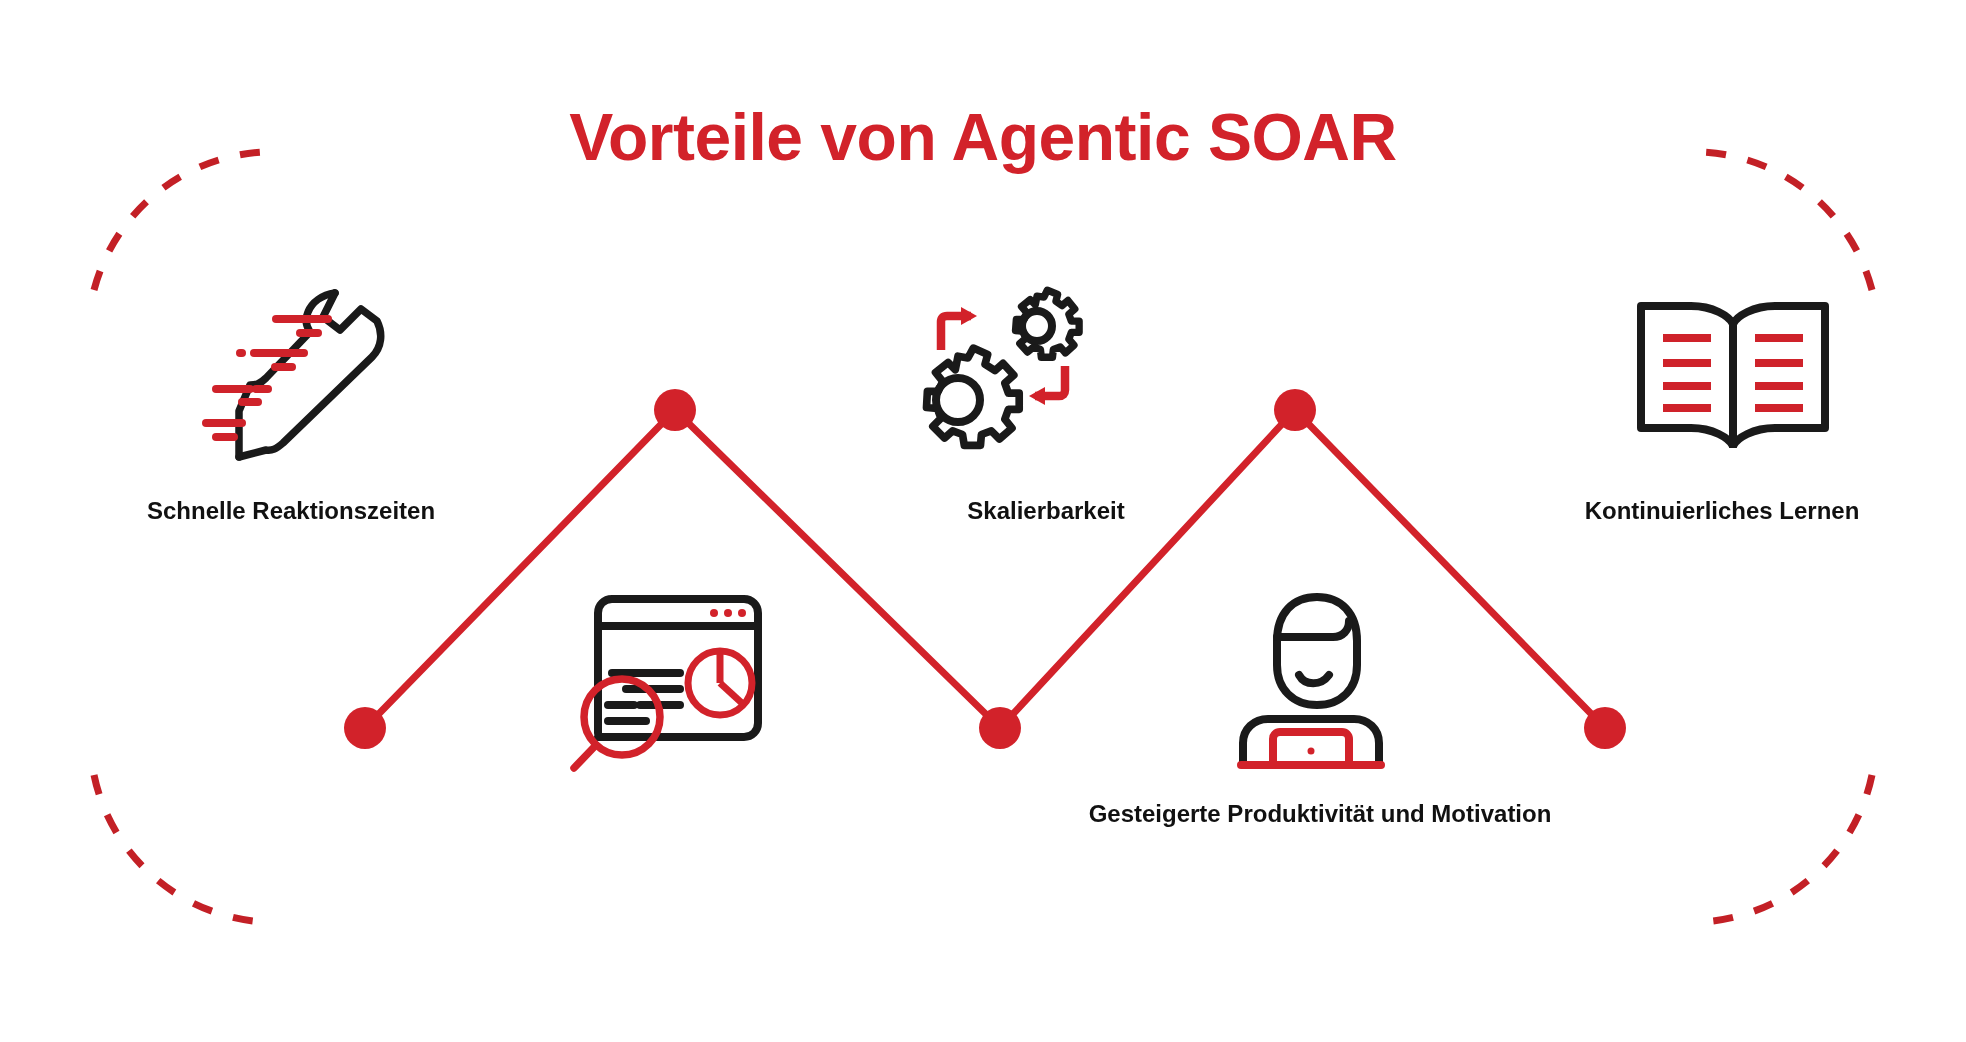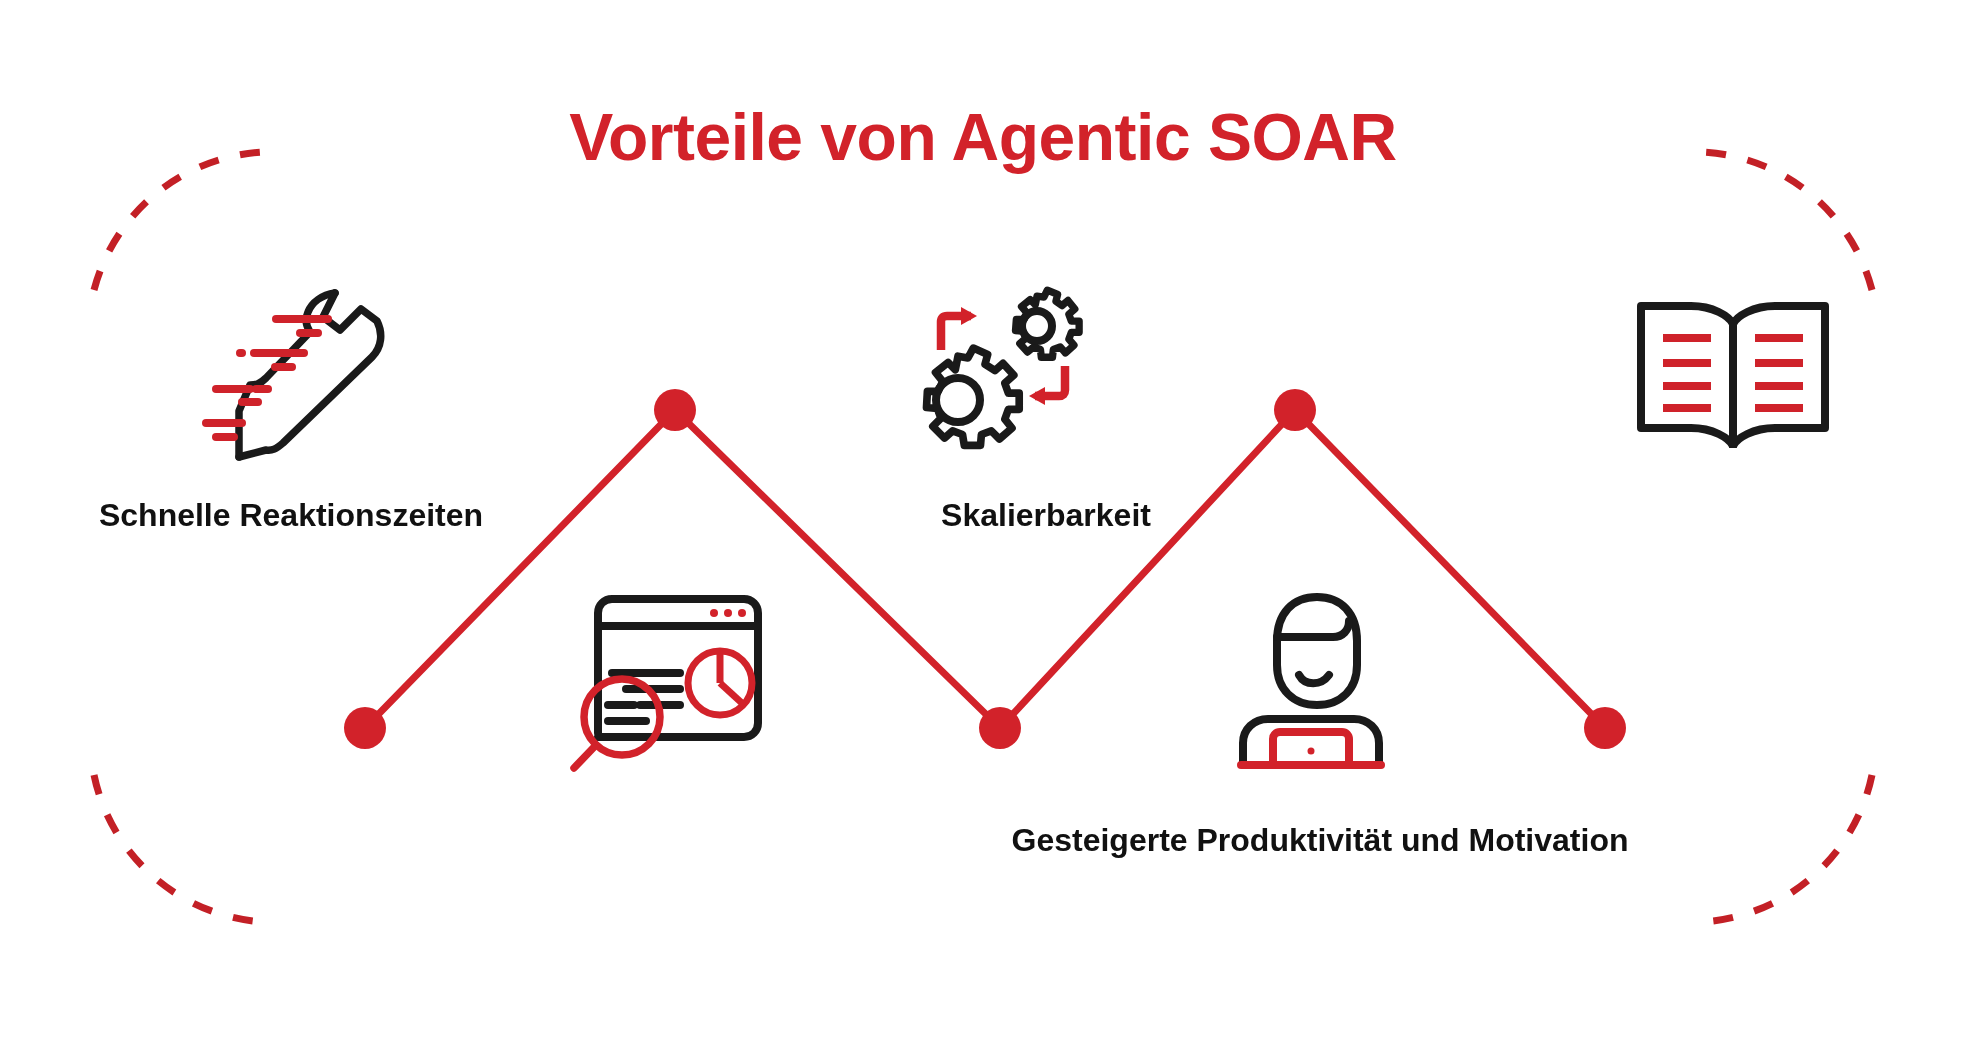--- a/index.html
+++ b/index.html
@@ -37,21 +37,21 @@
     font-size: 66px;
     letter-spacing: -0.5px;
     line-height: 1;
     white-space: nowrap;
   }
   .node-label {
     position: absolute;
     color: #111111;
     font-family: "Liberation Sans Narrow", "Liberation Sans", sans-serif;
     font-weight: bold;
-    font-size: 32px;
+    font-size: 24px;
     line-height: 1.1;
     white-space: nowrap;
     text-align: center;
     transform: translateX(-50%);
   }
   .icon-box {
     position: absolute;
     transform: translate(-50%, -50%);
   }
 </style>
@@ -196,15 +196,16 @@
       <g fill="none" stroke="#D2222A" stroke-width="8" stroke-linecap="round" stroke-linejoin="round">
         <path d="M 46 182 L 46 156 C 46 152 49 149 53 149 L 115 149 C 119 149 122 152 122 156 L 122 182"></path>
         <line x1="14" y1="182" x2="154" y2="182"></line>
       </g>
       <circle cx="84" cy="168" r="3.5" fill="#D2222A"></circle>
     </svg>
   </div>
 
   <div class="node-label" style="left:291px; top:498px;">Schnelle Reaktionszeiten</div>
   <div class="node-label" style="left:1002px; top:498px;margin-left:44px;">Skalierbarkeit</div>
-  <div class="node-label" style="left:1320px; top:823px;">Gesteigerte Produktivität und Motivation</div>
+  <div class="node-label" style="left:1320px; top:801px;">Gesteigerte Produktivität und Motivation</div>
+  <div class="node-label" style="left:1722px; top:498px;">Kontinuierliches Lernen</div>
 
 </div>
 
 </body></html>

